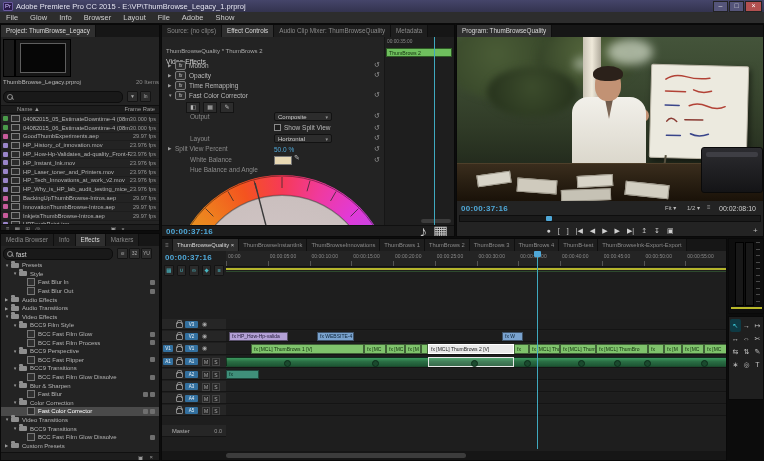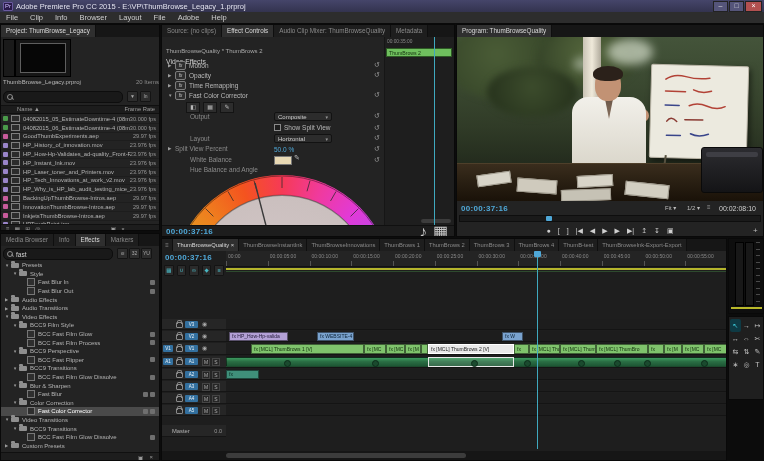--- a/index.html
+++ b/index.html
@@ -50,27 +50,27 @@
   <span style="font-size:6px;color:#cfc3ff;background:#2a1a4a;border:1px solid #6a5aa0;border-radius:1px;padding:0 1px;margin:0 3px;line-height:7px;">Pr</span>
   <span style="font-size:7.5px;color:#e2e2ee;white-space:nowrap;">Adobe Premiere Pro CC 2015 - E:\VP\ThumBrowse_Legacy_1.prproj</span>
   <span style="flex:1"></span>
   <span style="width:13px;height:9px;background:#55557a;border:1px solid #222;font-size:7px;line-height:8px;text-align:center;color:#ddd;margin-right:1px;">–</span>
   <span style="width:13px;height:9px;background:#55557a;border:1px solid #222;font-size:7px;line-height:8px;text-align:center;color:#ddd;margin-right:1px;">□</span>
   <span style="width:15px;height:9px;background:#b25050;border:1px solid #222;font-size:7px;line-height:8px;text-align:center;color:#fff;margin-right:2px;">×</span>
 </div>
 
 <div class="abs" id="menubar-items" style="left:0;top:12px;width:764px;height:12px;background:#2d2d2d;display:flex;border-bottom:1px solid #0a0a0a;box-sizing:border-box;">
     <div class="menu-item">File</div>
-    <div class="menu-item">Clip</div>
+    <div class="menu-item">Glow</div>
     <div class="menu-item">Info</div>
     <div class="menu-item">Browser</div>
     <div class="menu-item">Layout</div>
     <div class="menu-item">File</div>
     <div class="menu-item">Adobe</div>
-    <div class="menu-item">Help</div>
+    <div class="menu-item">Show</div>
   </div>
 
 <div class="panel" style="left:0;top:24px;width:160px;height:207px;">
   <div class="tabbar">
     <span class="tab active">Project: ThumBrowse_Legacy</span>
   </div>
 
   <div class="abs" style="left:2px;top:14px;width:10px;height:36px;background:#1a1a1a;border:1px solid #000;"></div>
   <div class="abs" style="left:14px;top:14px;width:54px;height:36px;background:#161616;border:1px solid #000;">
     <div class="abs" style="left:4px;top:3px;width:44px;height:28px;background:#060606;border:1px solid #5e5e5e;"></div>

